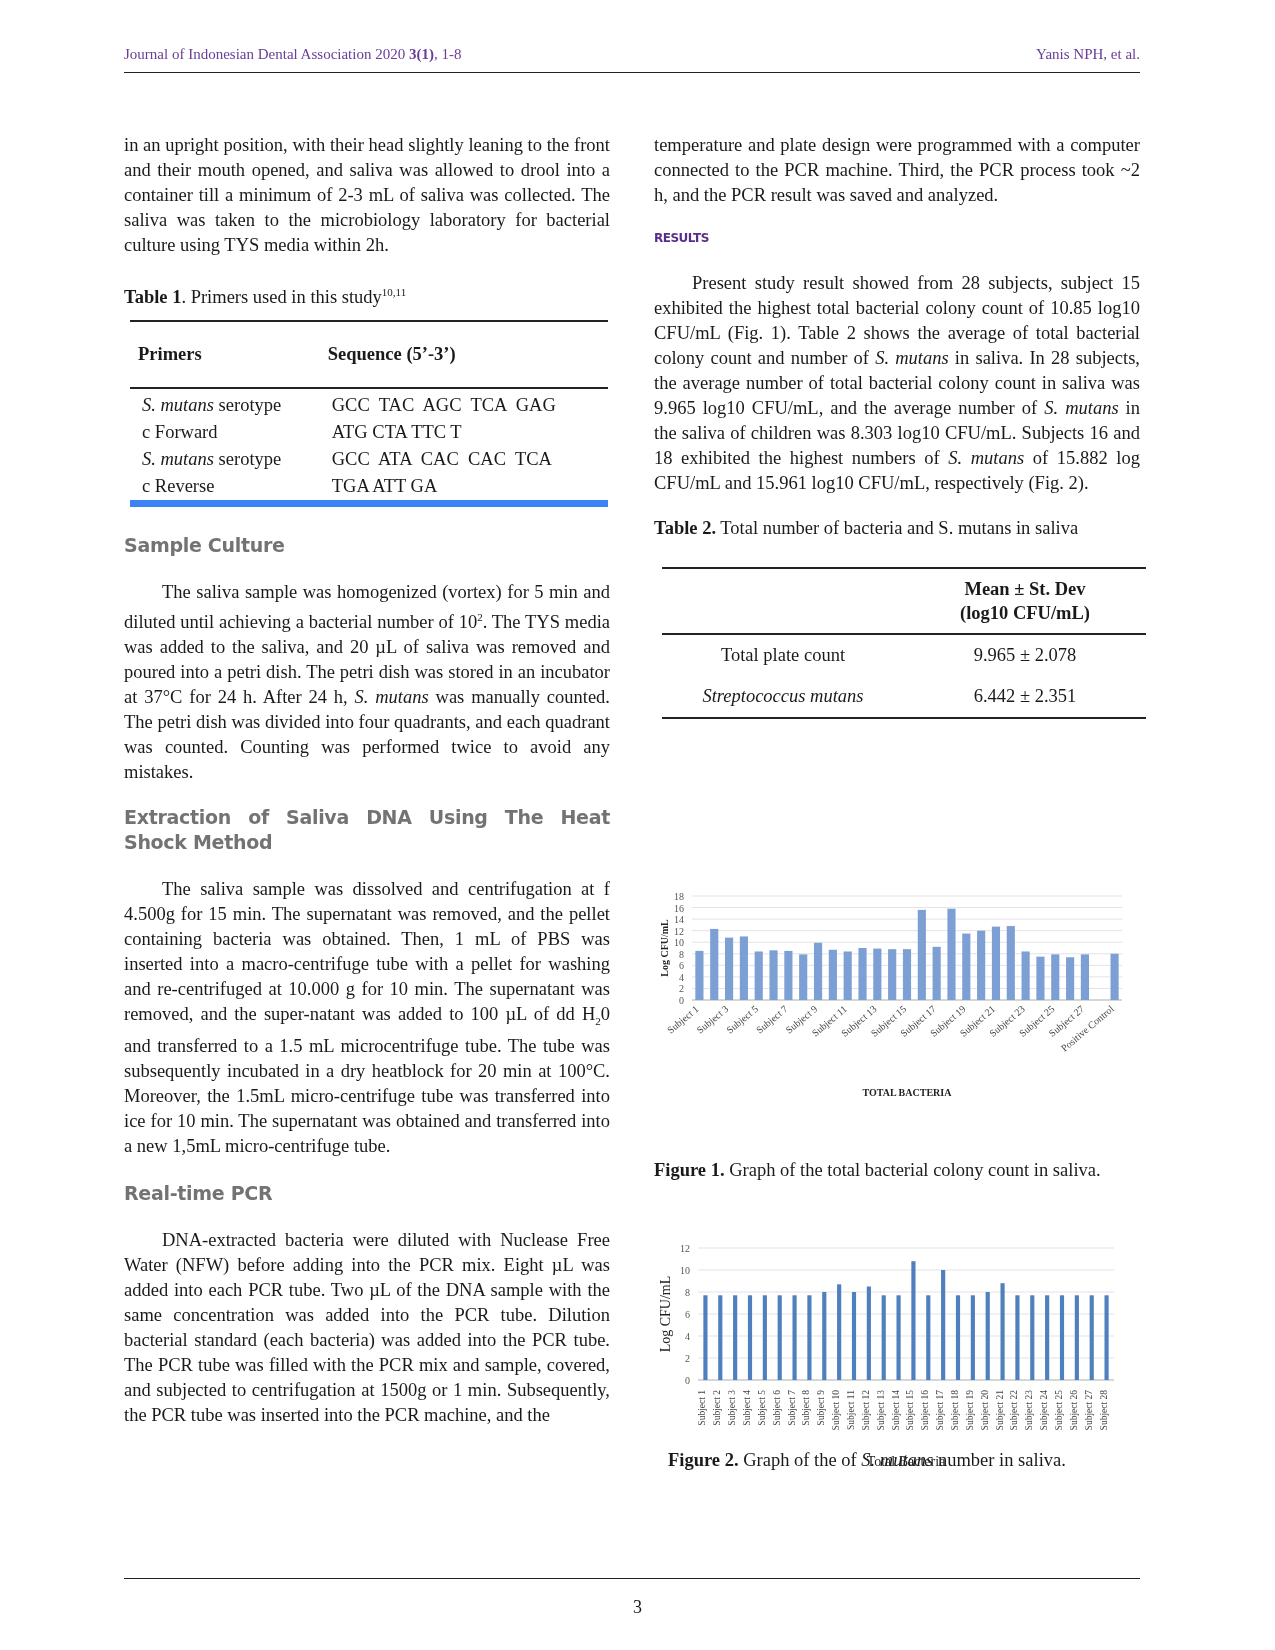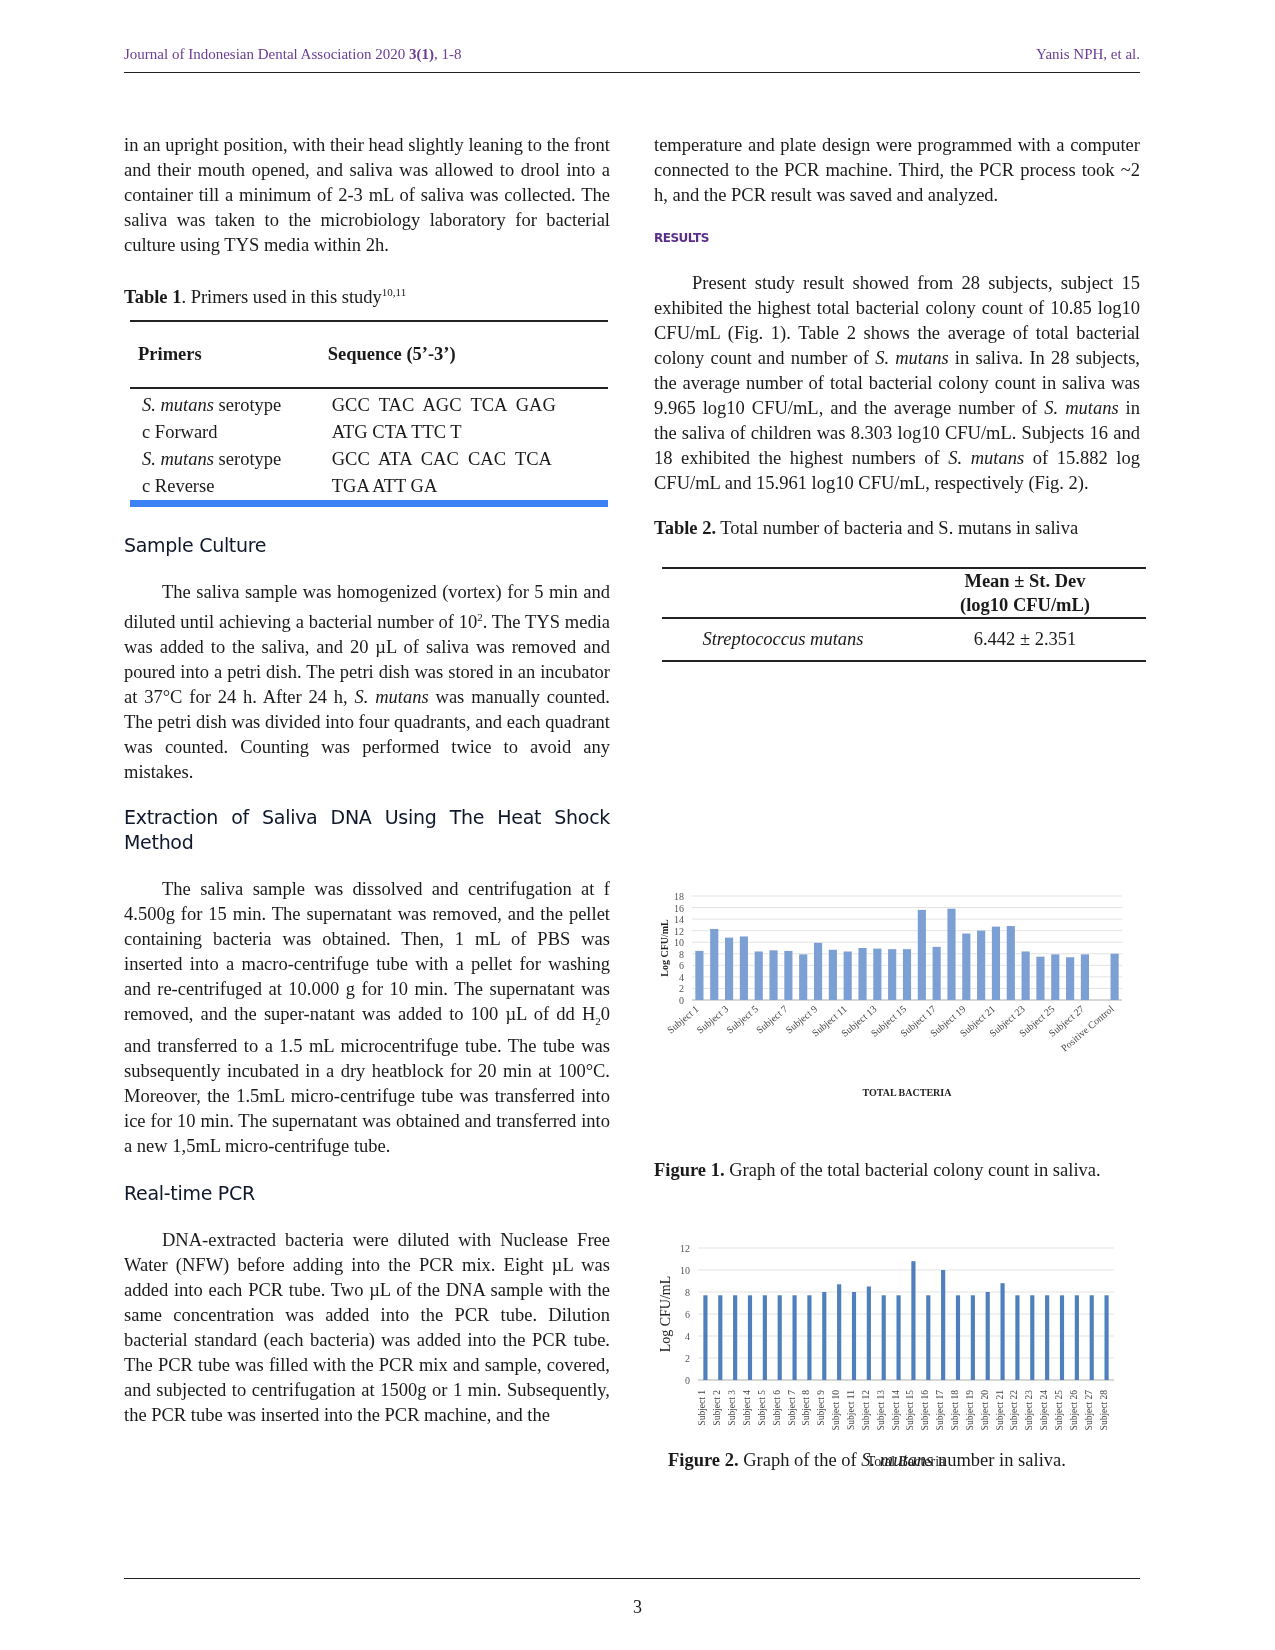--- a/index.html
+++ b/index.html
@@ -2,29 +2,29 @@
 <html><head>
 <meta charset="utf-8">
 <style>
   body { margin:0; background:#fff; }
   .page { position:relative; width:1275px; height:1650px; background:#fff; font-family:"Liberation Serif", serif; color:#1a1a1a; }
   .hdr { position:absolute; top:46px; left:124px; width:1016px; font-size:15px; color:#6a3d96; display:flex; justify-content:space-between; }
   .hdr-line { position:absolute; top:72px; left:124px; width:1016px; border-top:1.5px solid #222; }
   .col { position:absolute; width:486px; font-size:18.5px; line-height:25px; text-align:justify; }
   .col p { margin:0; }
   .indent { text-indent:38px; }
-  h3 { font-family:"DejaVu Sans", sans-serif; color:#0f172a; font-size:19px; font-weight:normal; margin:0; line-height:25px; letter-spacing:-0.3px; text-align:justify; }
+  h3 { font-family:"DejaVu Sans", sans-serif; color:#737373; font-size:19px; font-weight:bold; margin:0; line-height:25px; letter-spacing:-0.3px; text-align:justify; }
   h2 { font-family:"DejaVu Sans", sans-serif; color:#5b2d8a; font-size:12px; font-weight:bold; margin:0; letter-spacing:-0.5px; }
   table { border-collapse:collapse; }
   .t1 { width:478px; margin-left:6px; font-size:18.5px; }
   .t1 th { border-top:2px solid #222; border-bottom:2px solid #222; padding:20px 8px; font-weight:bold; }
   .t1 td { padding:1px 12px; vertical-align:top; }
   .t1 tr.last td { border-bottom:7px solid #3b82f6; }
   .t2 { width:484px; font-size:18.5px; margin-left:8px; }
-  .t2 th { border-top:2px solid #222; border-bottom:2px solid #222; padding:0 4px; text-align:center; line-height:24px; }
+  .t2 th { border-top:2px solid #222; border-bottom:2px solid #222; padding:8px 4px; text-align:center; line-height:24px; }
   .t2 td { text-align:center; padding:8px 4px; }
   .t2 tr.last td { border-bottom:2px solid #222; }
   .foot-line { position:absolute; top:1578px; left:124px; width:1016px; border-top:1px solid #222; }
   .pagenum { position:absolute; top:1597px; left:0; width:1275px; text-align:center; font-size:18px; }
   svg text { font-family:"Liberation Serif", serif; }
 </style>
 </head>
 <body>
 
 <div class="page">
@@ -77,20 +77,24 @@
     <p>temperature and plate design were programmed with a computer connected to the PCR machine.  Third, the PCR process took ~2 h, and the PCR result was saved and analyzed.</p>
     <h2 style="margin-top:18px;">RESULTS</h2>
     <p class="indent" style="margin-top:20px;"><span>Present study result showed from 28 subjects, subject 15 exhibited the highest total bacterial colony count of 10.85 log10 CFU/mL (Fig. 1). Table 2 shows the average of  total bacterial colony count and number of </span><i>S. mutans</i><span> in saliva. In 28 subjects, the average number of total bacterial colony count in saliva was 9.965 log10 CFU/mL, and the average number of </span><i>S. mutans</i><span> in the saliva of children was 8.303 log10 CFU/mL. Subjects 16 and 18 exhibited the highest numbers of </span><i>S. mutans</i><span> of 15.882 log CFU/mL and 15.961 log10 CFU/mL, respectively (Fig. 2).</span></p>
 
     <p style="margin-top:20px;"><b>Table 2.</b><span>  Total number of bacteria and S. mutans in saliva</span></p>
     <table class="t2" style="margin-top:26px;">
       <tbody>
           <tr>
             <th style="width:50%;"></th>
             <th><span>Mean ± St. Dev</span><br><span>(log10 CFU/mL)</span></th>
+          </tr>
+      <tr>
+            <td>Total plate count</td>
+            <td>9.965 ± 2.078</td>
           </tr>
       <tr class="last">
             <td><i>Streptococcus mutans</i></td>
             <td>6.442 ± 2.351</td>
           </tr>
     </tbody>
       </table>
   </div>
 
   <svg id="fig1" style="position:absolute; left:654px; top:890px;" width="470" height="220">

